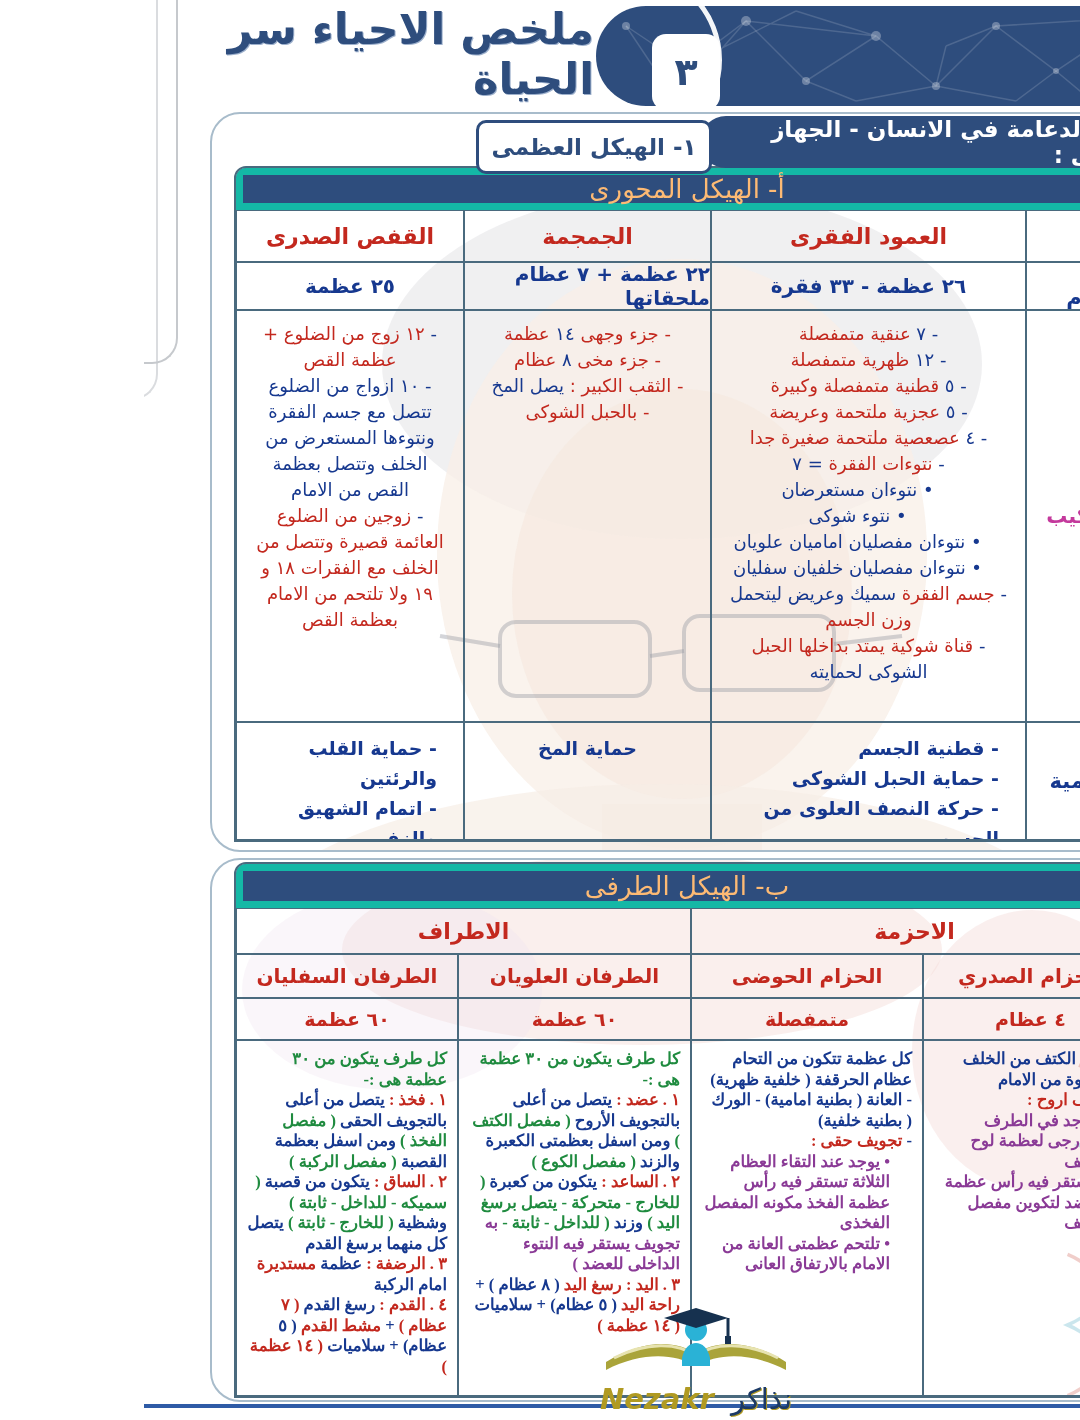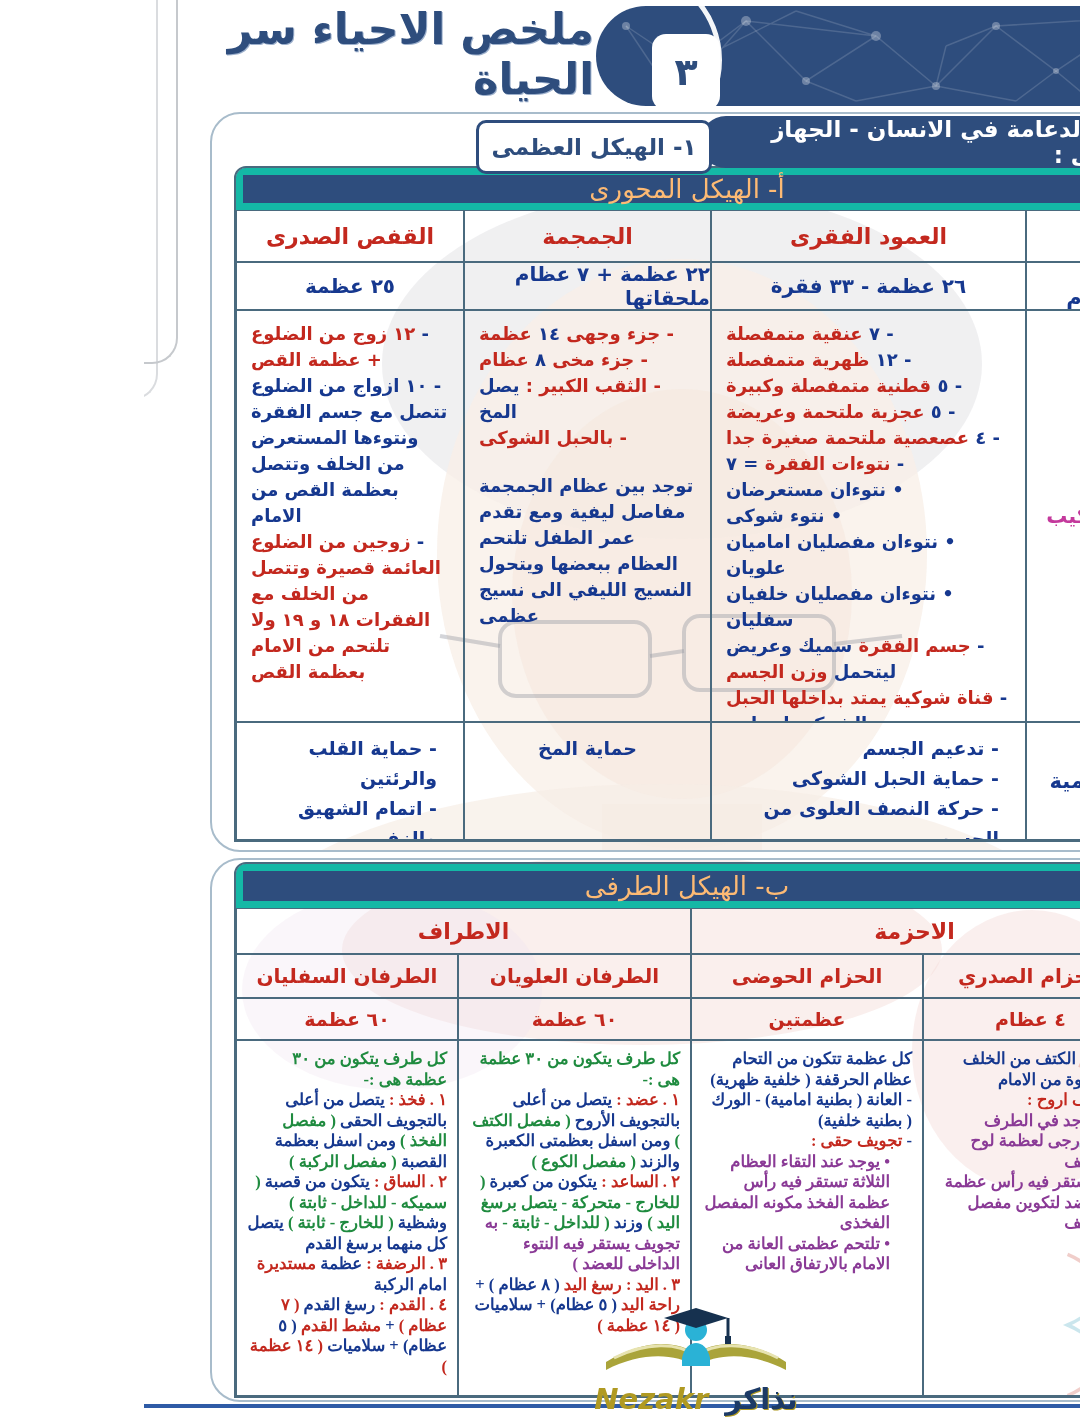--- a/index.html
+++ b/index.html
@@ -39,34 +39,34 @@
   .tb{grid-column:1/-1;background:var(--c-navy);color:#fdba74;font-size:26px;font-weight:normal;
       display:flex;align-items:center;justify-content:center;border:7px solid #14b8a6;}
   .cell{border:1px solid #4a6a7e;background:transparent;overflow:hidden;}
   .chead{display:flex;align-items:center;justify-content:center;color:var(--c-red);font-size:22px;font-weight:bold;}
   .tblB .chead{font-size:20px;}
   .ghead{grid-column:span 2;display:flex;align-items:center;justify-content:center;color:var(--c-red);font-size:22px;font-weight:bold;}
   .rlabel{display:flex;align-items:center;justify-content:center;color:var(--c-blue);font-size:21px;font-weight:bold;padding-left:8px;}
   .rlabel.mag{color:var(--c-magenta);}
   .count{display:flex;align-items:center;justify-content:center;color:var(--c-blue);font-size:20px;font-weight:bold;}
   .countB{display:flex;align-items:center;justify-content:center;color:var(--c-red);font-size:19px;font-weight:bold;}
-  .body{padding:10px 14px;font-size:18px;font-weight:bold;line-height:26px;text-align:left;}
+  .body{padding:10px 14px;font-size:18px;font-weight:normal;line-height:26px;text-align:center;}
   .bodyB{padding:8px 10px;font-size:16.5px;font-weight:bold;line-height:20.5px;text-align:right;font-family:Liberation Serif, serif;}
   .imp{padding:10px 26px;font-size:19px;font-weight:bold;line-height:30px;text-align:right;}
   .tline{white-space:normal;}
   .tline.ind{padding-right:22px;}
   .tline.ctr{text-align:center;padding-left:0;}
   .tline.gap{margin-top:22px;}
   .c-blue{color:var(--c-blue);} .c-red{color:var(--c-red);} .c-green{color:var(--c-green);}
   .c-purple{color:var(--c-purple);}
   
   .wm{position:absolute;left:432px;top:1306px;width:240px;z-index:6;text-align:center;}
   .wm-text{display:flex;direction:ltr;justify-content:center;align-items:baseline;gap:17px;margin-top:-6px;}
   .wm-latin{font-size:29px;font-weight:bold;font-style:italic;color:#b09a22;}
-  .wm-ar{font-size:29px;font-weight:bold;color:#1c3a66;text-shadow:1px 1px 0 #b09a22;}
+  .wm-ar{font-size:29px;font-weight:normal;color:#1c3a66;text-shadow:1px 1px 0 #b09a22;}
   .dna{position:absolute;z-index:0;opacity:.32;}
 </style>
 </head>
 <body>
 
 <div id="page">
 
   <div class="edge-strip"></div>
   <div class="scan-edge e2"></div>
   <div class="scan-edge e1"></div>
@@ -144,31 +144,30 @@
           <div class="tline ind"><span class="c-blue">• نتوءان مفصليان اماميان علويان</span></div>
           <div class="tline ind"><span class="c-blue">• نتوءان مفصليان خلفيان سفليان</span></div>
           <div class="tline"><span class="c-blue">- </span><span class="c-red">جسم الفقرة </span><span class="c-blue">سميك وعريض ليتحمل </span><span class="c-red">وزن الجسم</span></div>
           <div class="tline"><span class="c-blue">- </span><span class="c-red">قناة شوكية يمتد بداخلها الحبل </span><span class="c-blue">الشوكى لحمايته</span></div>
         </div>
       <div class="cell body">
           <div class="tline"><span class="c-red">- جزء وجهى  </span><span class="c-blue">١٤ </span><span class="c-red">عظمة</span></div>
           <div class="tline"><span class="c-red">- جزء مخى  </span><span class="c-blue">٨ </span><span class="c-red">عظام</span></div>
           <div class="tline"><span class="c-red">- الثقب الكبير : </span><span class="c-blue">يصل المخ</span></div>
           <div class="tline"><span class="c-red">- بالحبل الشوكى</span></div>
-          <div class="tline gap"><span class="c-blue">توجد بين عظام الجمجمة مفاصل ليفية ومع تقدم عمر الطفل تلتحم العظام ببعضها ويتحول النسيج الليفي الى نسيج عظمى</span></div>
         </div>
       <div class="cell body">
           <div class="tline"><span class="c-blue">- </span><span class="c-red">١٢ زوج من الضلوع + عظمة القص</span></div>
           <div class="tline"><span class="c-blue">- ١٠ ازواج من الضلوع تتصل مع جسم الفقرة ونتوءها المستعرض من الخلف وتتصل بعظمة القص من الامام</span></div>
           <div class="tline"><span class="c-blue">- </span><span class="c-red">زوجين من الضلوع العائمة قصيرة وتتصل من الخلف مع الفقرات ١٨ و ١٩ ولا تلتحم من الامام بعظمة القص</span></div>
         </div>
 
       <div class="cell rlabel">الأهمية</div>
       <div class="cell imp">
-          <div class="tline"><span class="c-blue">- تدعيم الجسم</span></div>
+          <div class="tline"><span class="c-blue">- قطنية الجسم</span></div>
           <div class="tline"><span class="c-blue">- حماية الحبل الشوكى</span></div>
           <div class="tline"><span class="c-blue">- حركة النصف العلوى من الجسم</span></div>
         </div>
       <div class="cell imp">
           <div class="tline ctr"><span class="c-blue">حماية المخ</span></div>
         </div>
       <div class="cell imp">
           <div class="tline"><span class="c-blue">- حماية القلب والرئتين</span></div>
           <div class="tline"><span class="c-blue">- اتمام الشهيق والزفير</span></div>
         </div>
@@ -186,21 +185,21 @@
 
       <div class="cell ghead">الاحزمة</div>
       <div class="cell ghead">الاطراف</div>
 
       <div class="cell chead">الحزام الصدري</div>
       <div class="cell chead">الحزام الحوضى</div>
       <div class="cell chead">الطرفان العلويان</div>
       <div class="cell chead">الطرفان السفليان</div>
 
       <div class="cell countB">٤ عظام</div>
-      <div class="cell countB">عظمتين</div>
+      <div class="cell countB">متمفصلة</div>
       <div class="cell countB">٦٠ عظمة</div>
       <div class="cell countB">٦٠ عظمة</div>
 
       <div class="cell bodyB">
           <div class="tline"><span class="c-blue">- ٢ لوح الكتف من الخلف</span></div>
           <div class="tline"><span class="c-blue">- ٢ ترقوة من الامام</span></div>
           <div class="tline"><span class="c-blue">- </span><span class="c-red">تجويف اروح :</span></div>
           <div class="tline ind"><span class="c-purple">• يوجد في الطرف الخارجى لعظمة لوح الكتف</span></div>
           <div class="tline ind"><span class="c-purple">• تستقر فيه رأس عظمة العضد لتكوين مفصل الكتف</span></div>
         </div>

